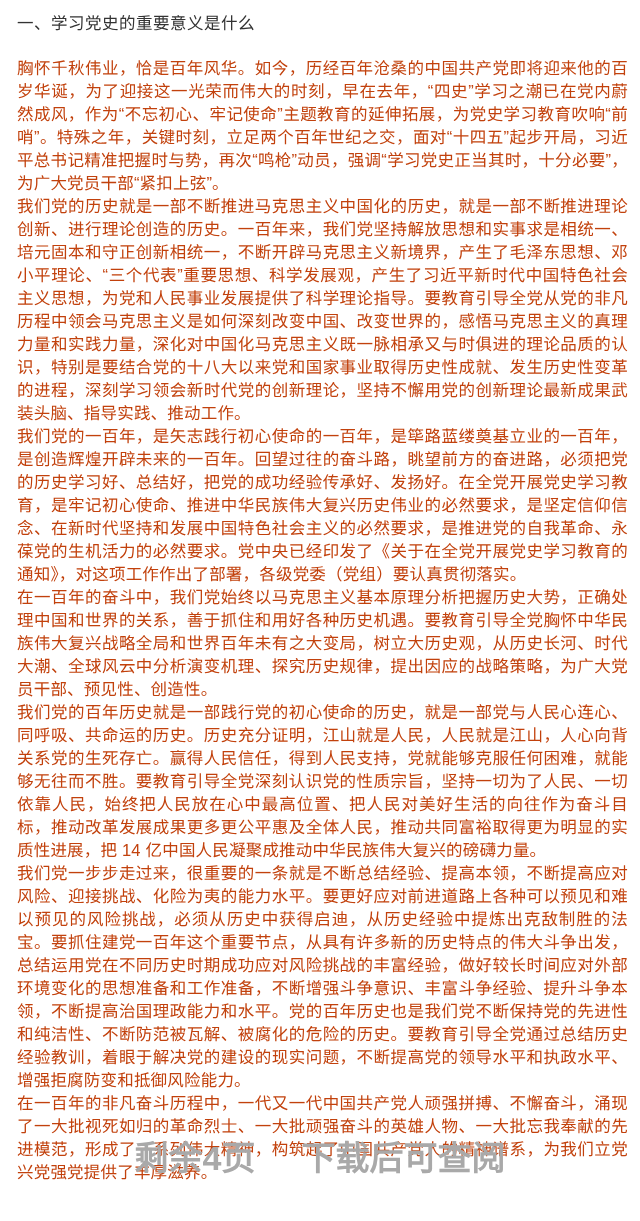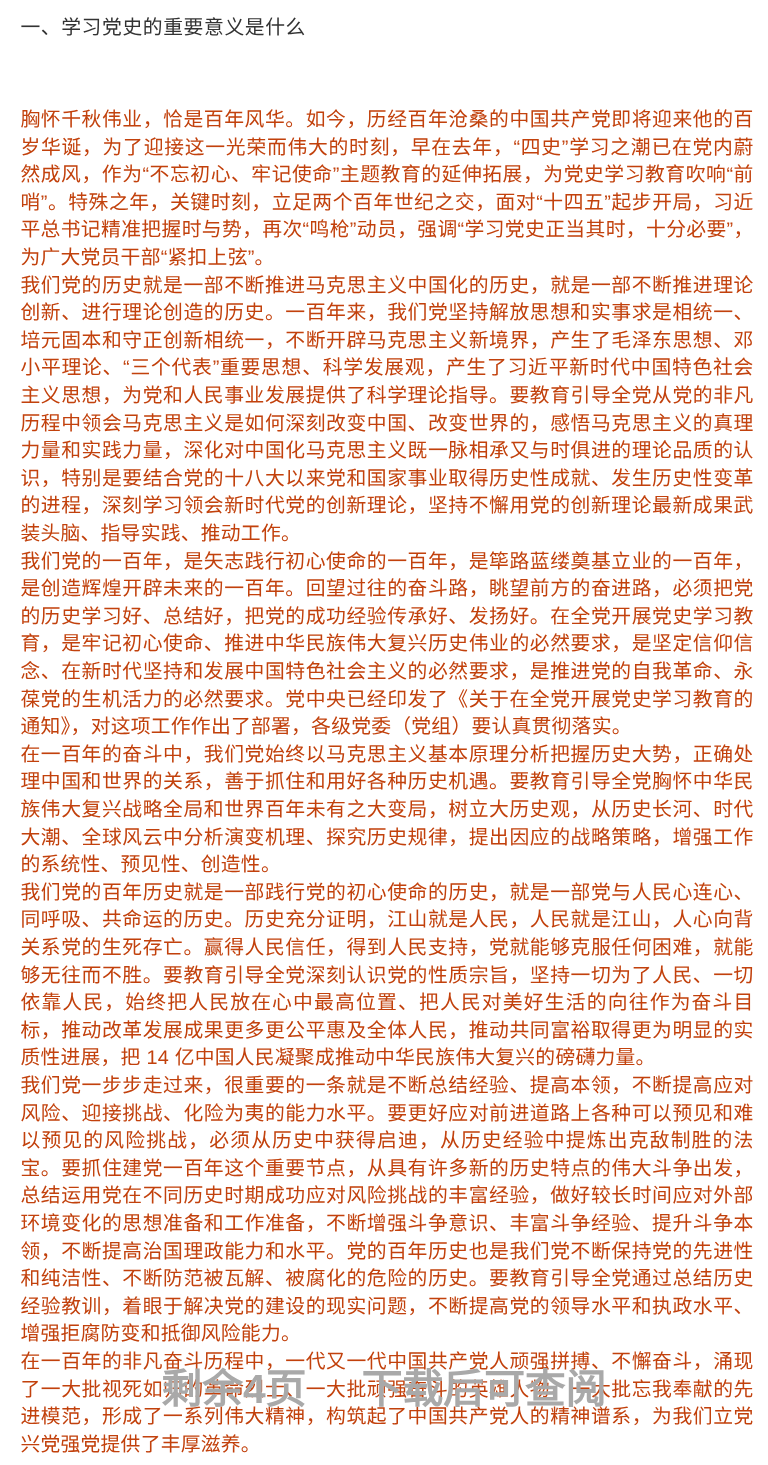--- a/index.html
+++ b/index.html
@@ -19,21 +19,21 @@
   .content {
     position: absolute;
     top: 12px;
     left: 17px;
     width: 611px;
   }
   .doc-title {
     font-size: 16.5px;
     font-weight: 400;
     color: #333333;
-    margin: 0 0 55px 0;
+    margin: 0 0 23px 0;
     line-height: 22px;
     letter-spacing: 0.5px;
   }
   .doc-paragraph {
     font-size: 16.5px;
     line-height: 23px;
     color: #c2410c;
     margin: 0;
     text-align: justify;
     text-justify: inter-ideograph;
@@ -59,21 +59,21 @@
 </style>
 </head>
 <body>
 
 <div class="page">
   <div class="content">
     <h1 class="doc-title">一、学习党史的重要意义是什么</h1>
     <p class="doc-paragraph">胸怀千秋伟业，恰是百年风华。如今，历经百年沧桑的中国共产党即将迎来他的百岁华诞，为了迎接这一光荣而伟大的时刻，早在去年，“四史”学习之潮已在党内蔚然成风，作为“不忘初心、牢记使命”主题教育的延伸拓展，为党史学习教育吹响“前哨”。特殊之年，关键时刻，立足两个百年世纪之交，面对“十四五”起步开局，习近平总书记精准把握时与势，再次“鸣枪”动员，强调“学习党史正当其时，十分必要”，为广大党员干部“紧扣上弦”。</p>
     <p class="doc-paragraph">我们党的历史就是一部不断推进马克思主义中国化的历史，就是一部不断推进理论创新、进行理论创造的历史。一百年来，我们党坚持解放思想和实事求是相统一、培元固本和守正创新相统一，不断开辟马克思主义新境界，产生了毛泽东思想、邓小平理论、“三个代表”重要思想、科学发展观，产生了习近平新时代中国特色社会主义思想，为党和人民事业发展提供了科学理论指导。要教育引导全党从党的非凡历程中领会马克思主义是如何深刻改变中国、改变世界的，感悟马克思主义的真理力量和实践力量，深化对中国化马克思主义既一脉相承又与时俱进的理论品质的认识，特别是要结合党的十八大以来党和国家事业取得历史性成就、发生历史性变革的进程，深刻学习领会新时代党的创新理论，坚持不懈用党的创新理论最新成果武装头脑、指导实践、推动工作。</p>
     <p class="doc-paragraph">我们党的一百年，是矢志践行初心使命的一百年，是筚路蓝缕奠基立业的一百年，是创造辉煌开辟未来的一百年。回望过往的奋斗路，眺望前方的奋进路，必须把党的历史学习好、总结好，把党的成功经验传承好、发扬好。在全党开展党史学习教育，是牢记初心使命、推进中华民族伟大复兴历史伟业的必然要求，是坚定信仰信念、在新时代坚持和发展中国特色社会主义的必然要求，是推进党的自我革命、永葆党的生机活力的必然要求。党中央已经印发了《关于在全党开展党史学习教育的通知》，对这项工作作出了部署，各级党委（党组）要认真贯彻落实。</p>
-    <p class="doc-paragraph">在一百年的奋斗中，我们党始终以马克思主义基本原理分析把握历史大势，正确处理中国和世界的关系，善于抓住和用好各种历史机遇。要教育引导全党胸怀中华民族伟大复兴战略全局和世界百年未有之大变局，树立大历史观，从历史长河、时代大潮、全球风云中分析演变机理、探究历史规律，提出因应的战略策略，增强工作的系统性、预见性、创造性。</p>
+    <p class="doc-paragraph">在一百年的奋斗中，我们党始终以马克思主义基本原理分析把握历史大势，正确处理中国和世界的关系，善于抓住和用好各种历史机遇。要教育引导全党胸怀中华民族伟大复兴战略全局和世界百年未有之大变局，树立大历史观，从历史长河、时代大潮、全球风云中分析演变机理、探究历史规律，提出因应的战略策略，为广大党员干部、预见性、创造性。</p>
     <p class="doc-paragraph">我们党的百年历史就是一部践行党的初心使命的历史，就是一部党与人民心连心、同呼吸、共命运的历史。历史充分证明，江山就是人民，人民就是江山，人心向背关系党的生死存亡。赢得人民信任，得到人民支持，党就能够克服任何困难，就能够无往而不胜。要教育引导全党深刻认识党的性质宗旨，坚持一切为了人民、一切依靠人民，始终把人民放在心中最高位置、把人民对美好生活的向往作为奋斗目标，推动改革发展成果更多更公平惠及全体人民，推动共同富裕取得更为明显的实质性进展，把 14 亿中国人民凝聚成推动中华民族伟大复兴的磅礴力量。</p>
     <p class="doc-paragraph">我们党一步步走过来，很重要的一条就是不断总结经验、提高本领，不断提高应对风险、迎接挑战、化险为夷的能力水平。要更好应对前进道路上各种可以预见和难以预见的风险挑战，必须从历史中获得启迪，从历史经验中提炼出克敌制胜的法宝。要抓住建党一百年这个重要节点，从具有许多新的历史特点的伟大斗争出发，总结运用党在不同历史时期成功应对风险挑战的丰富经验，做好较长时间应对外部环境变化的思想准备和工作准备，不断增强斗争意识、丰富斗争经验、提升斗争本领，不断提高治国理政能力和水平。党的百年历史也是我们党不断保持党的先进性和纯洁性、不断防范被瓦解、被腐化的危险的历史。要教育引导全党通过总结历史经验教训，着眼于解决党的建设的现实问题，不断提高党的领导水平和执政水平、增强拒腐防变和抵御风险能力。</p>
     <p class="doc-paragraph">在一百年的非凡奋斗历程中，一代又一代中国共产党人顽强拼搏、不懈奋斗，涌现了一大批视死如归的革命烈士、一大批顽强奋斗的英雄人物、一大批忘我奉献的先进模范，形成了一系列伟大精神，构筑起了中国共产党人的精神谱系，为我们立党兴党强党提供了丰厚滋养。</p>
   </div>
 
   <div class="doc-footer">
     <span>剩余4页</span><span class="seg-gap"></span><span>下载后可查阅</span>
   </div>
 </div>
 

